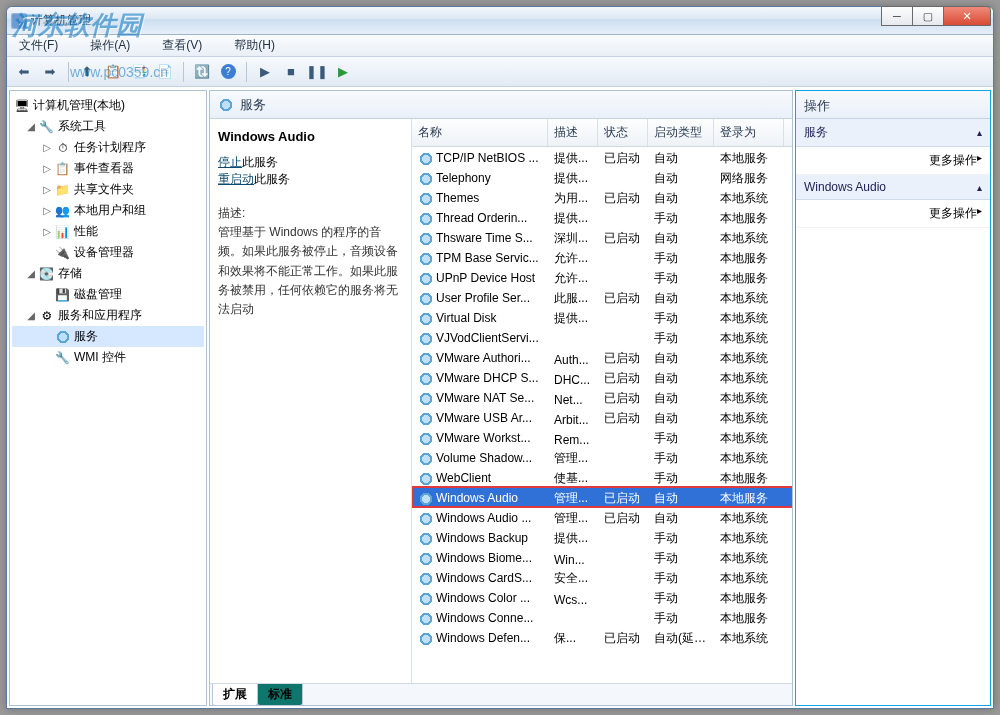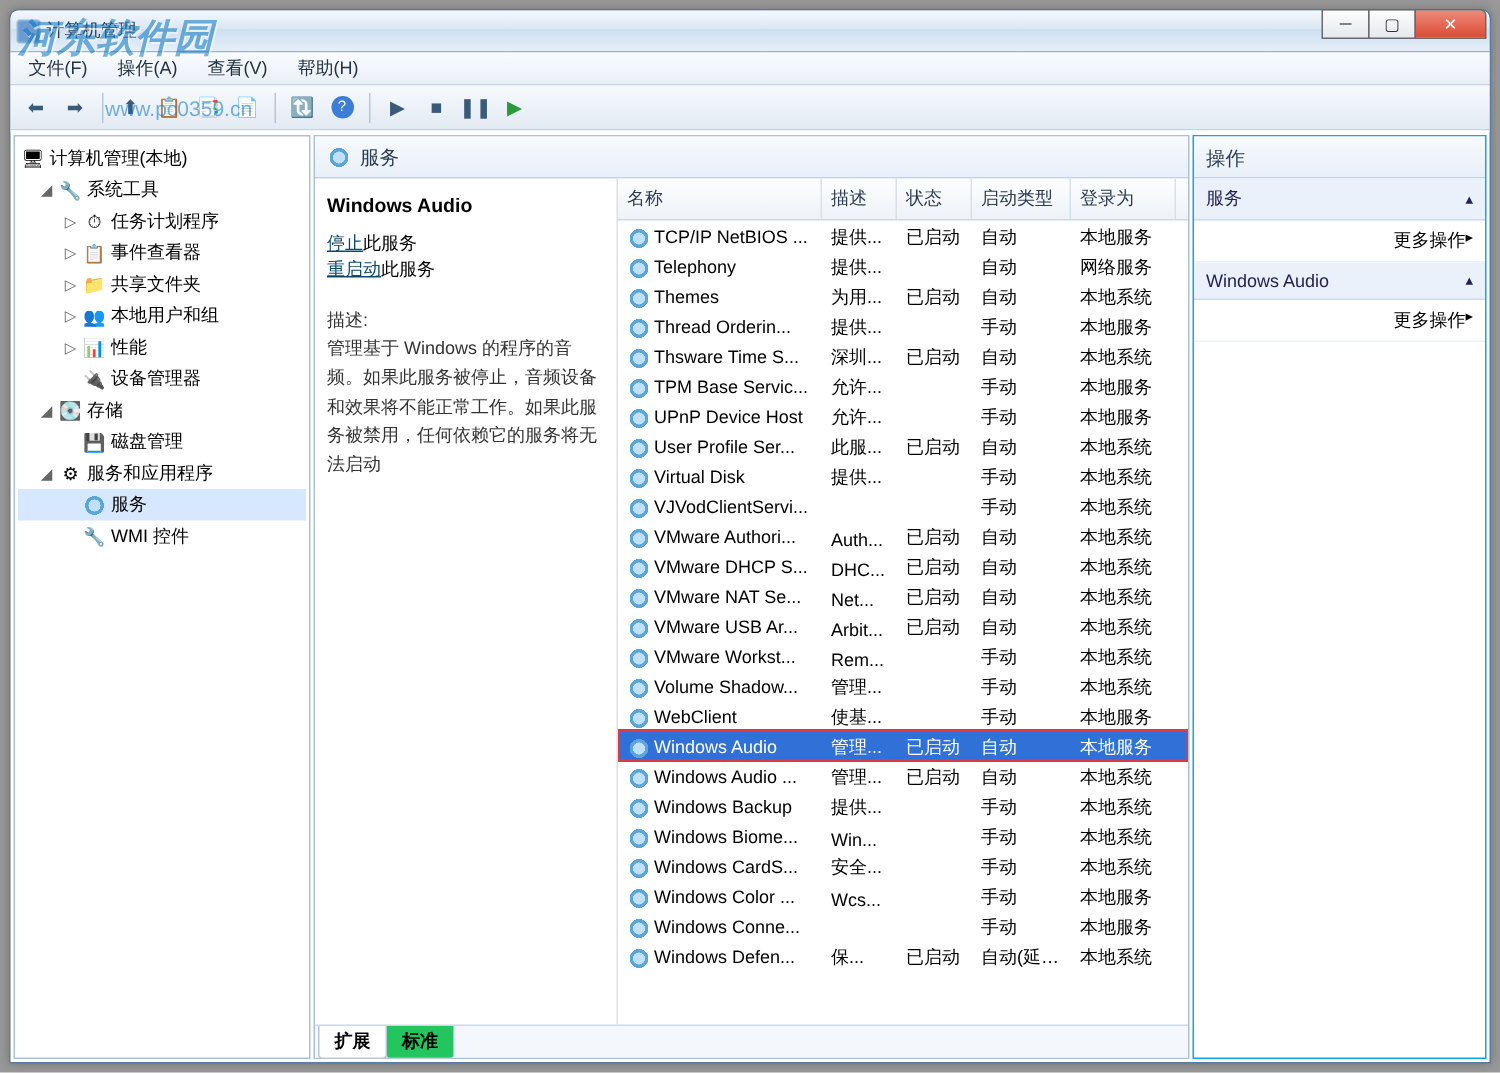--- a/index.html
+++ b/index.html
@@ -4,21 +4,21 @@
 <style>
 * { margin: 0; padding: 0; box-sizing: border-box; font-family: "Microsoft YaHei", "Segoe UI", Tahoma, sans-serif; }
 body { background: #999; width: 1000px; height: 715px; overflow: hidden; font-size: 12px; }
 .window { position: absolute; left: 6px; top: 6px; width: 988px; height: 703px; background: #fff; border: 1px solid #5a7aa0; border-radius: 6px 6px 0 0; box-shadow: 0 0 8px rgba(0,0,0,.25); display: flex; flex-direction: column; }
 .titlebar { height: 28px; background: linear-gradient(#f4f8fc, #dbe7f4 45%, #cddff0 46%, #e6eff9); display: flex; align-items: center; padding: 0 4px; border-radius: 6px 6px 0 0; border-bottom: 1px solid #a0b3c8; position: relative; }
 .titlebar .icn { width: 16px; height: 16px; margin-right: 4px; display:inline-block; background:#6b9bd1; border-radius:2px; box-shadow: inset 0 0 2px #fff; }
 .titlebar .ttxt { color: #2a3b52; font-size: 12px; }
 .winbtns { position: absolute; right: 2px; top: -1px; display: flex; }
 .winbtn { width: 32px; height: 20px; border: 1px solid #6a6a6a; background: linear-gradient(#fdfdfd,#e5e9ee); display:flex; align-items:center; justify-content:center; font-size:11px; color:#333; margin-left:-1px; }
 .winbtn.close { background: linear-gradient(#f08a7a,#d94b35); color:#fff; width:48px; border-radius: 0 4px 0 0; }
-.menubar { height: 22px; background: linear-gradient(#fafcfe,#e9eff6); border-bottom:1px solid #c5d2e2; display:flex; align-items:center; padding-left:6px; gap:8px; color:#234; }
+.menubar { height: 22px; background: linear-gradient(#fafcfe,#e9eff6); border-bottom:1px solid #c5d2e2; display:flex; align-items:center; padding-left:6px; gap:20px; color:#234; }
 .menubar span { padding: 2px 6px; cursor:default; }
 .toolbar { height: 30px; background: linear-gradient(#f7fafd,#e2eaf3); border-bottom:1px solid #c5d2e2; display:flex; align-items:center; padding:0 6px; gap:4px; }
 .tbtn { width: 22px; height: 22px; border:1px solid transparent; display:flex; align-items:center; justify-content:center; font-size:13px; color:#3a5a7a; border-radius:2px; }
 .sep { width:1px; height:20px; background:#b8c7d8; margin:0 3px; }
 .content { flex:1; display:flex; border-top:1px solid #fff; min-height:0; }
 .treepane { width: 198px; border:1px solid #b0c0d4; margin:2px; padding:4px 2px; overflow:auto; background:#fff; }
 .tnode { display:flex; align-items:center; padding:2px 2px; gap:3px; white-space:nowrap; }
 .tnode .exp { width:10px; text-align:center; color:#666; font-size:10px; }
 .tnode .ic { width:16px; height:16px; display:inline-flex; align-items:center; justify-content:center; font-size:12px; }
 .tnode.sel { background:#d6e8ff; }
@@ -36,21 +36,21 @@
 .listhdr { display:flex; background:linear-gradient(#fdfefe,#eef2f7); border-bottom:1px solid #cfd9e5; position:sticky; top:0; }
 .listhdr .col { padding:5px 6px; border-right:1px solid #d8e0ea; color:#2a3b52; font-size:12px; }
 .c-name{width:136px} .c-desc{width:50px} .c-stat{width:50px} .c-start{width:66px} .c-log{width:70px}
 .row { display:flex; align-items:flex-end; height:20px; font-size:12px; }
 .row .cell { padding:0 6px; overflow:hidden; text-overflow:ellipsis; white-space:nowrap; }
 .row .ic { width:16px; height:16px; margin-right:2px; display:inline-block; vertical-align:middle; }
 .row.sel { background:#2f71d6; color:#fff; outline:2px solid #e03a3a; outline-offset:-1px; }
 .gear { background: radial-gradient(circle,#bfe0f7 35%,#5aa5d9 36%,#5aa5d9 55%,transparent 56%); border-radius:50%; }
 .tabbar { height:22px; border-top:1px solid #cfd9e5; display:flex; align-items:flex-start; padding-left:2px; background:#f4f7fb;font-weight:bold; }
 .tab { border:1px solid #b9c7d7; border-top:none; padding:2px 10px; background:#fff; margin-right:-1px; font-size:12px; border-radius:0 0 3px 3px; }
-.tab.inactive { background:#22c55e; }
+.tab.inactive { background:#0f766e; }
 .rightpane { width:196px; border:1px solid #0ea5e9; margin:2px; display:flex; flex-direction:column; }
 .rightpane .hd { height:28px; background:linear-gradient(#f7fafd,#e9f0f8); border-bottom:1px solid #c5d2e2; padding:6px 8px; font-size:13px; color:#2a3b52; }
 .acc { background:#eaf1fa; border-bottom:1px solid #cfdbe9; padding:5px 8px; display:flex; justify-content:space-between; align-items:center; color:#225; font-size:12px; }
 .act { padding:5px 8px 5px 20px; border-bottom:1px solid #eef2f7; display:flex; justify-content:flex-end; }
 .tri { font-size:10px; }
 .watermark { position:absolute; left:12px; top:8px; font-size:26px; font-weight:bold; color:#0a77c2; opacity:.55; font-style:italic; text-shadow:1px 1px 0 #fff; pointer-events:none; z-index:50; }
 .wm2 { position:absolute; left:70px; top:64px; font-size:14px; color:#0a77c2; opacity:.55; pointer-events:none; z-index:50; }
 </style>
 </head>
 <body>

